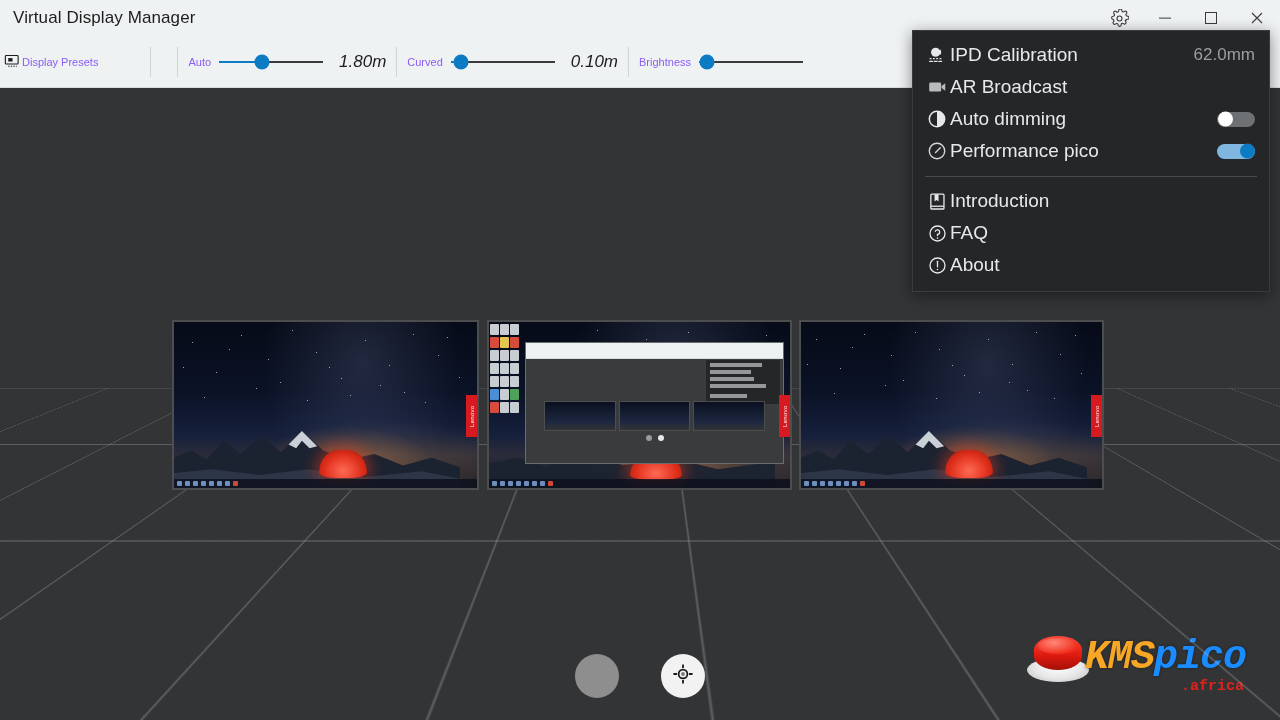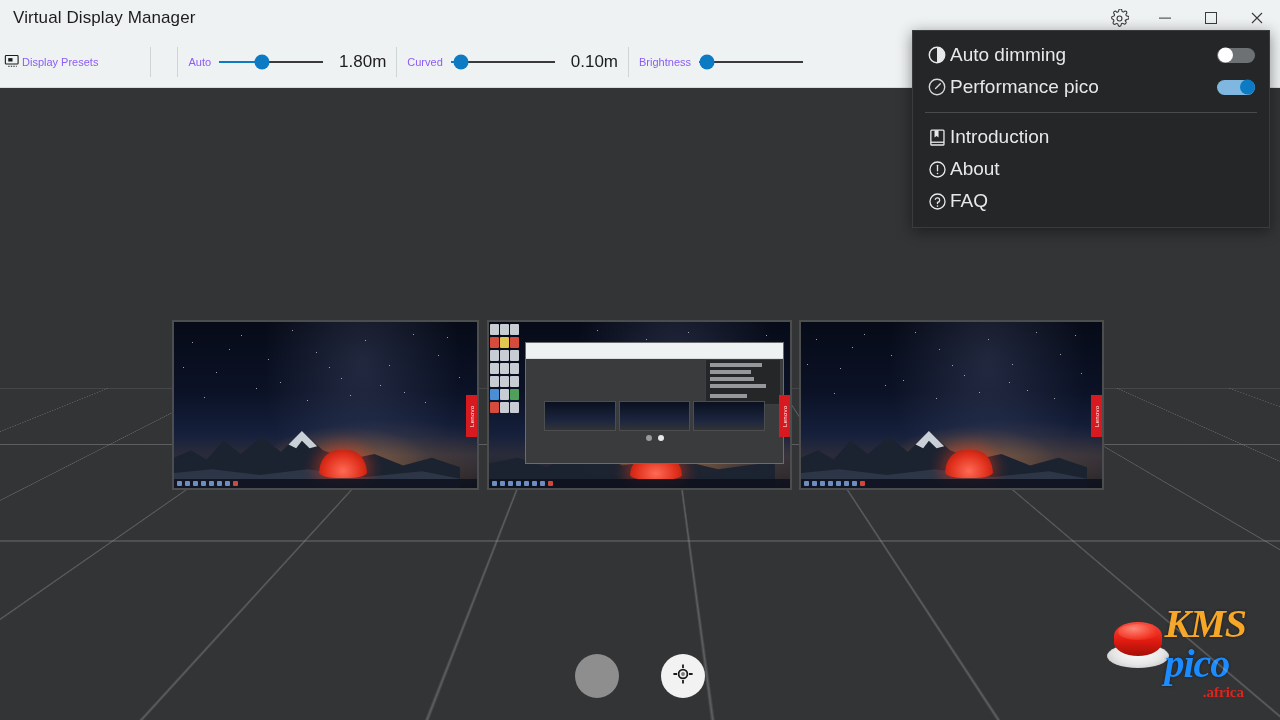--- a/index.html
+++ b/index.html
@@ -34,21 +34,21 @@
     position: absolute; top: 36px; left: 0; width: 1280px; height: 52px;
     background: #eff2f3;
     display: flex; align-items: center;
     font-size: 17px; color: #1d1d1d;
     border-bottom: 1px solid #d8dcdd;
     white-space: nowrap;
   }
   .tb-group { display: flex; align-items: center; height: 100%; }
   .tb-label { font-size: 11px; color: #8b5cf6; }
   .tb-icon { display: inline-flex; align-items: center; justify-content: center; }
-  .tb-value { font-size: 17px; color: #1d1d1d; }
+  .tb-value { font-size: 17px; color: #1d1d1d; font-style: italic; }
   .tb-sep { width: 1px; height: 30px; background: #cfd4d6; margin: 0 12px; }
 
   
   .pill {
     position: relative; width: 46px; height: 13px; border-radius: 7px;
     background: #6e7173; margin-left: 9px;
   }
   .pill .knob {
     position: absolute; top: 50%; left: 0; transform: translateY(-50%);
     width: 18px; height: 18px; border-radius: 50%; background: #0c0c0c;
@@ -235,24 +235,24 @@
     position: absolute; left: 7px; top: 4px; width: 48px; height: 34px;
     border-radius: 50% / 40%;
     background: linear-gradient(to bottom, #ff4a3d 0%, #e01b10 55%, #a50f08 100%);
   }
   .wm-top::after {
     content: ""; position: absolute; left: 4px; top: 2px; width: 40px; height: 16px;
     border-radius: 50%;
     background: radial-gradient(ellipse at 40% 30%, #ff8878 0%, #f0301f 70%, transparent 100%);
   }
   .wm-text {
-    font-family: Liberation Serif, serif;
+    font-family: Liberation Mono, monospace;
     font-weight: bold; font-style: italic; font-size: 40px;
     letter-spacing: -1px; line-height: 1;
-    display: flex; align-items: baseline; position: relative; flex-direction: column;
+    display: flex; align-items: baseline; position: relative;
   }
   .wm-kms { color: #f7a626; text-shadow: 0 0 3px rgba(0,0,0,.5); }
   .wm-pico { color: #1a8cff; text-shadow: 0 0 3px rgba(0,0,0,.5); }
   .wm-africa {
     position: absolute; right: 2px; bottom: -16px;
     font-size: 15px; color: #e0231b; font-style: normal; letter-spacing: 0;
     font-weight: bold;
   }
 </style>
 </head>
@@ -557,21 +557,42 @@
       <div class="wm-text">
         <span class="wm-kms">KMS</span>
         <span class="wm-pico">pico</span>
         <span class="wm-africa">.africa</span>
       </div>
     </div>
   </div>
 
   <div class="menu">
 
-
+    <div class="menu-item">
+      <span class="menu-icon">
+        <svg width="22" height="22" viewBox="0 0 24 24" fill="none" stroke="#e6e8ea" stroke-width="1.4">
+          <circle cx="10.5" cy="9" r="5" fill="#e6e8ea" stroke="none"></circle>
+          <path d="M15 11.5 a4.6 4.6 0 0 0 0 -5.2"></path>
+          <path d="M4 19 h3 M9 19 h3 M14 19 h3" stroke-linecap="round"></path>
+          <path d="M4 16 h14" stroke-dasharray="2 1.6"></path>
+        </svg>
+      </span>
+      <span class="menu-label">IPD Calibration</span>
+      <span class="menu-value">62.0mm</span>
+    </div>
+
+    <div class="menu-item">
+      <span class="menu-icon">
+        <svg width="22" height="22" viewBox="0 0 24 24" fill="none" stroke="#b9bcbe" stroke-width="1.5">
+          <rect x="3.5" y="7" width="13" height="10" rx="1.4" fill="#b9bcbe" stroke="none"></rect>
+          <path d="M17 11 L21 8 V16 L17 13 Z" fill="#b9bcbe" stroke="none"></path>
+        </svg>
+      </span>
+      <span class="menu-label">AR Broadcast</span>
+    </div>
 
     <div class="menu-item">
       <span class="menu-icon">
         <svg width="22" height="22" viewBox="0 0 24 24">
           <circle cx="12" cy="12" r="8.4" fill="none" stroke="#e6e8ea" stroke-width="1.6"></circle>
           <path d="M12 3.6 A8.4 8.4 0 0 1 12 20.4 Z" fill="#e6e8ea"></path>
         </svg>
       </span>
       <span class="menu-label">Auto dimming</span>
       <span class="mtoggle">
@@ -602,32 +623,32 @@
           <path d="M4.4 17.4 H19.4"></path>
         </svg>
       </span>
       <span class="menu-label">Introduction</span>
     </div>
 
     <div class="menu-item">
       <span class="menu-icon">
         <svg width="21" height="21" viewBox="0 0 24 24" fill="none" stroke="#e6e8ea" stroke-width="1.5">
           <circle cx="12" cy="12" r="8.6"></circle>
-          <path d="M12 7.2 V13.4" stroke-linecap="round"></path>
-          <circle cx="12" cy="16.6" r=".95" fill="#e6e8ea" stroke="none"></circle>
-        </svg>
-      </span>
-      <span class="menu-label">About</span>
+          <path d="M9.5 9.4 A2.6 2.6 0 1 1 12 13 V14.4" stroke-linecap="round"></path>
+          <circle cx="12" cy="17.2" r=".95" fill="#e6e8ea" stroke="none"></circle>
+        </svg>
+      </span>
+      <span class="menu-label">FAQ</span>
     </div>
 
     <div class="menu-item">
       <span class="menu-icon">
         <svg width="21" height="21" viewBox="0 0 24 24" fill="none" stroke="#e6e8ea" stroke-width="1.5">
           <circle cx="12" cy="12" r="8.6"></circle>
-          <path d="M9.5 9.4 A2.6 2.6 0 1 1 12 13 V14.4" stroke-linecap="round"></path>
-          <circle cx="12" cy="17.2" r=".95" fill="#e6e8ea" stroke="none"></circle>
-        </svg>
-      </span>
-      <span class="menu-label">FAQ</span>
+          <path d="M12 7.2 V13.4" stroke-linecap="round"></path>
+          <circle cx="12" cy="16.6" r=".95" fill="#e6e8ea" stroke="none"></circle>
+        </svg>
+      </span>
+      <span class="menu-label">About</span>
     </div>
   </div>
 
 </div>
 
 </body></html>

